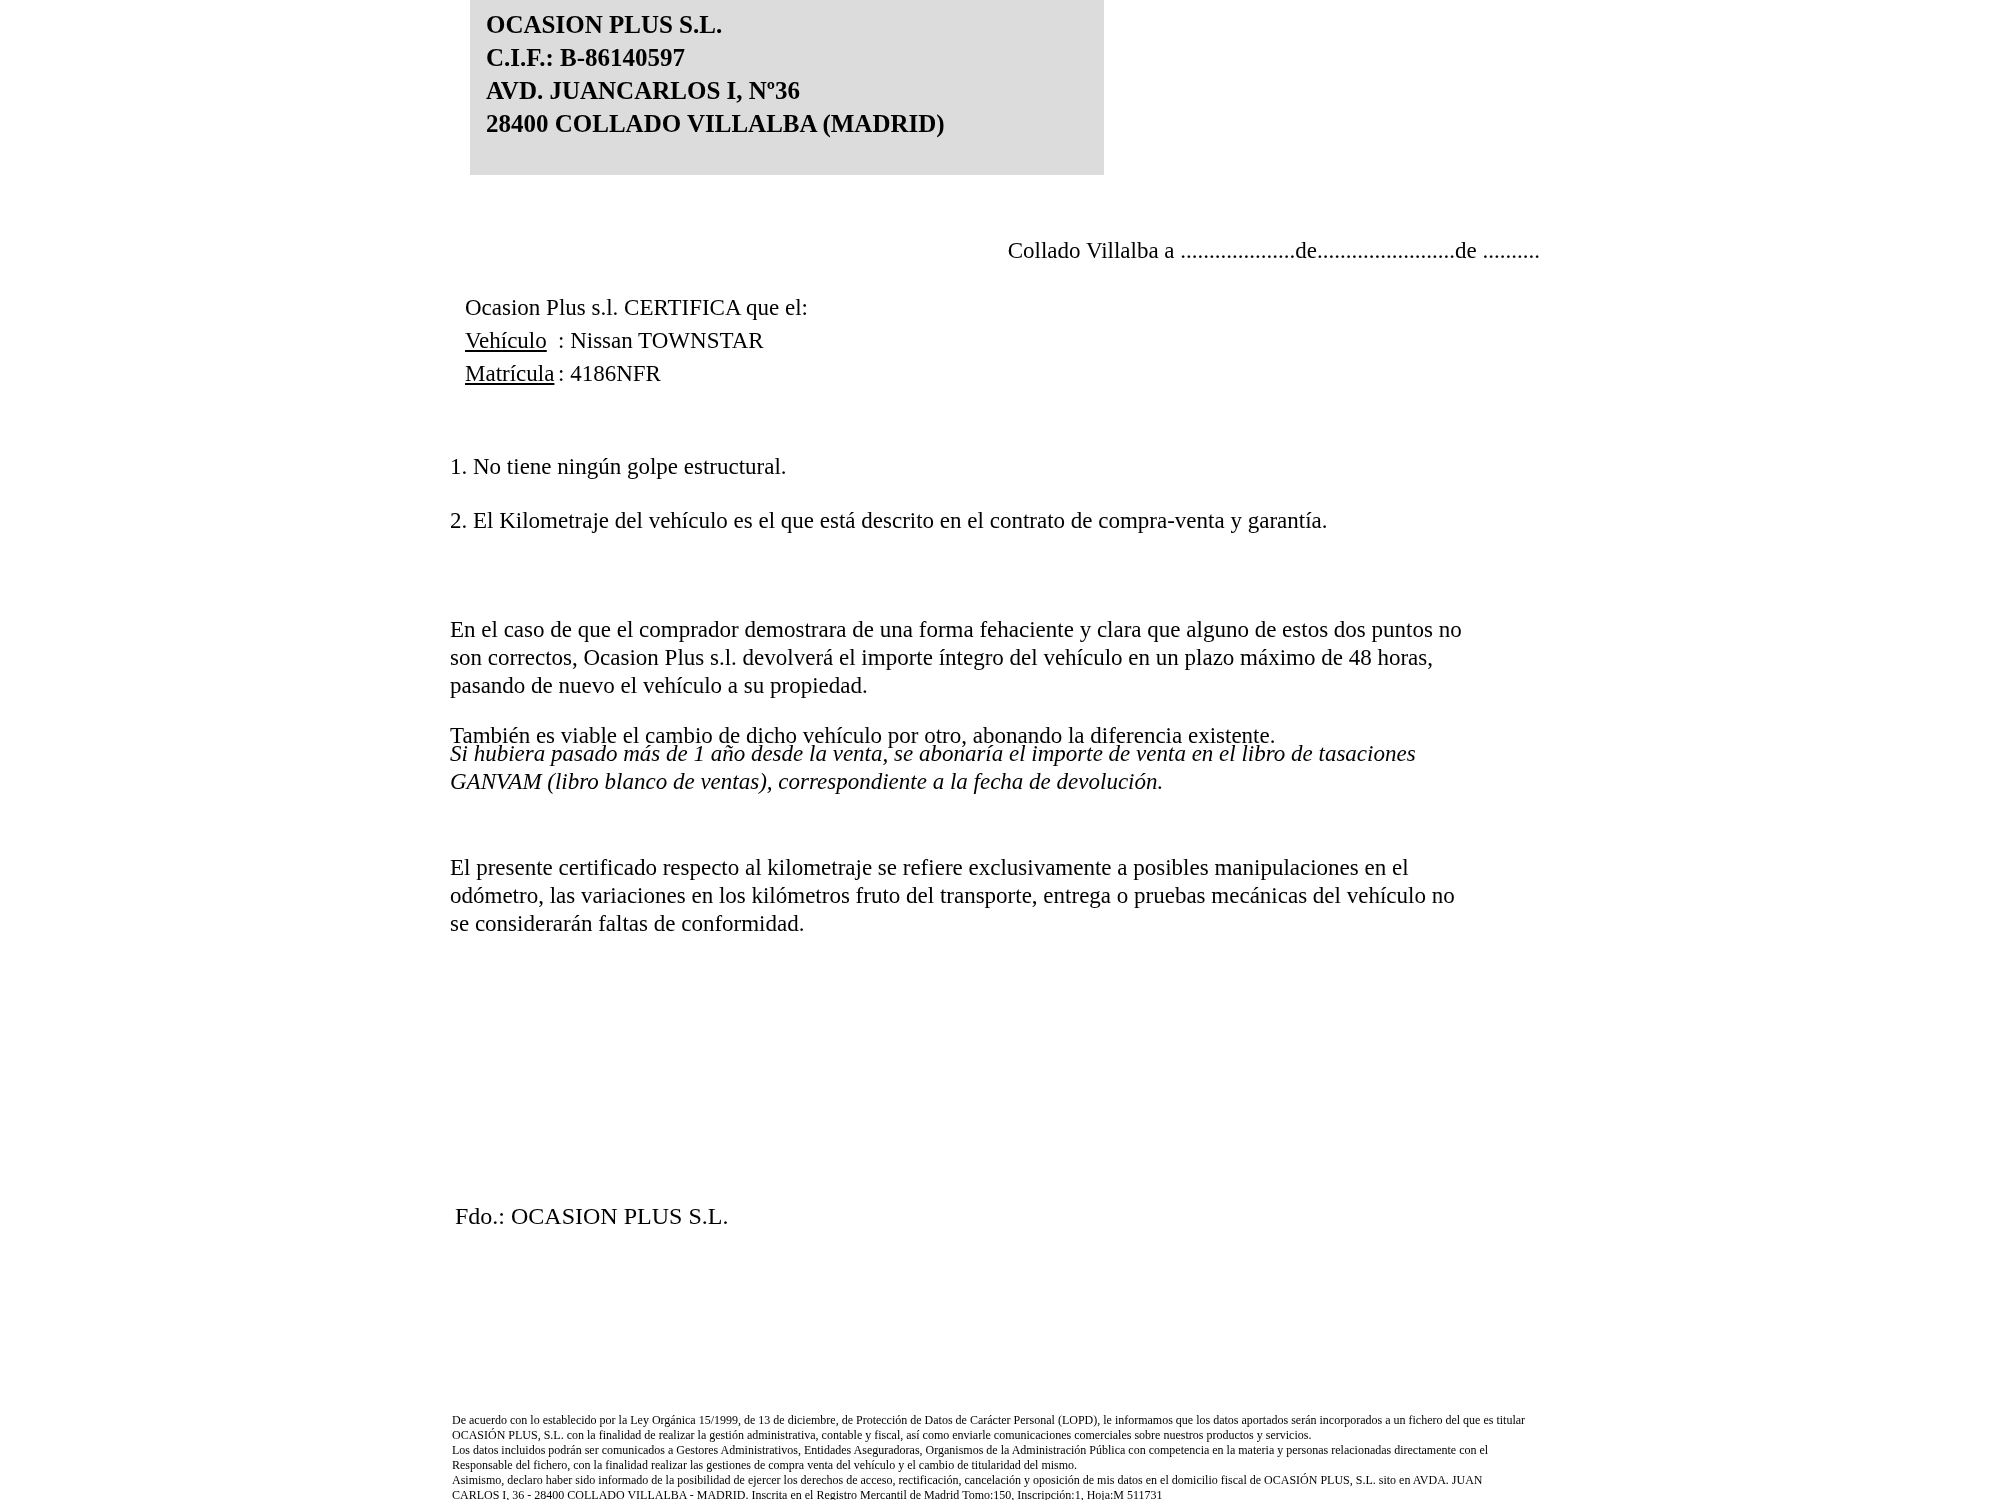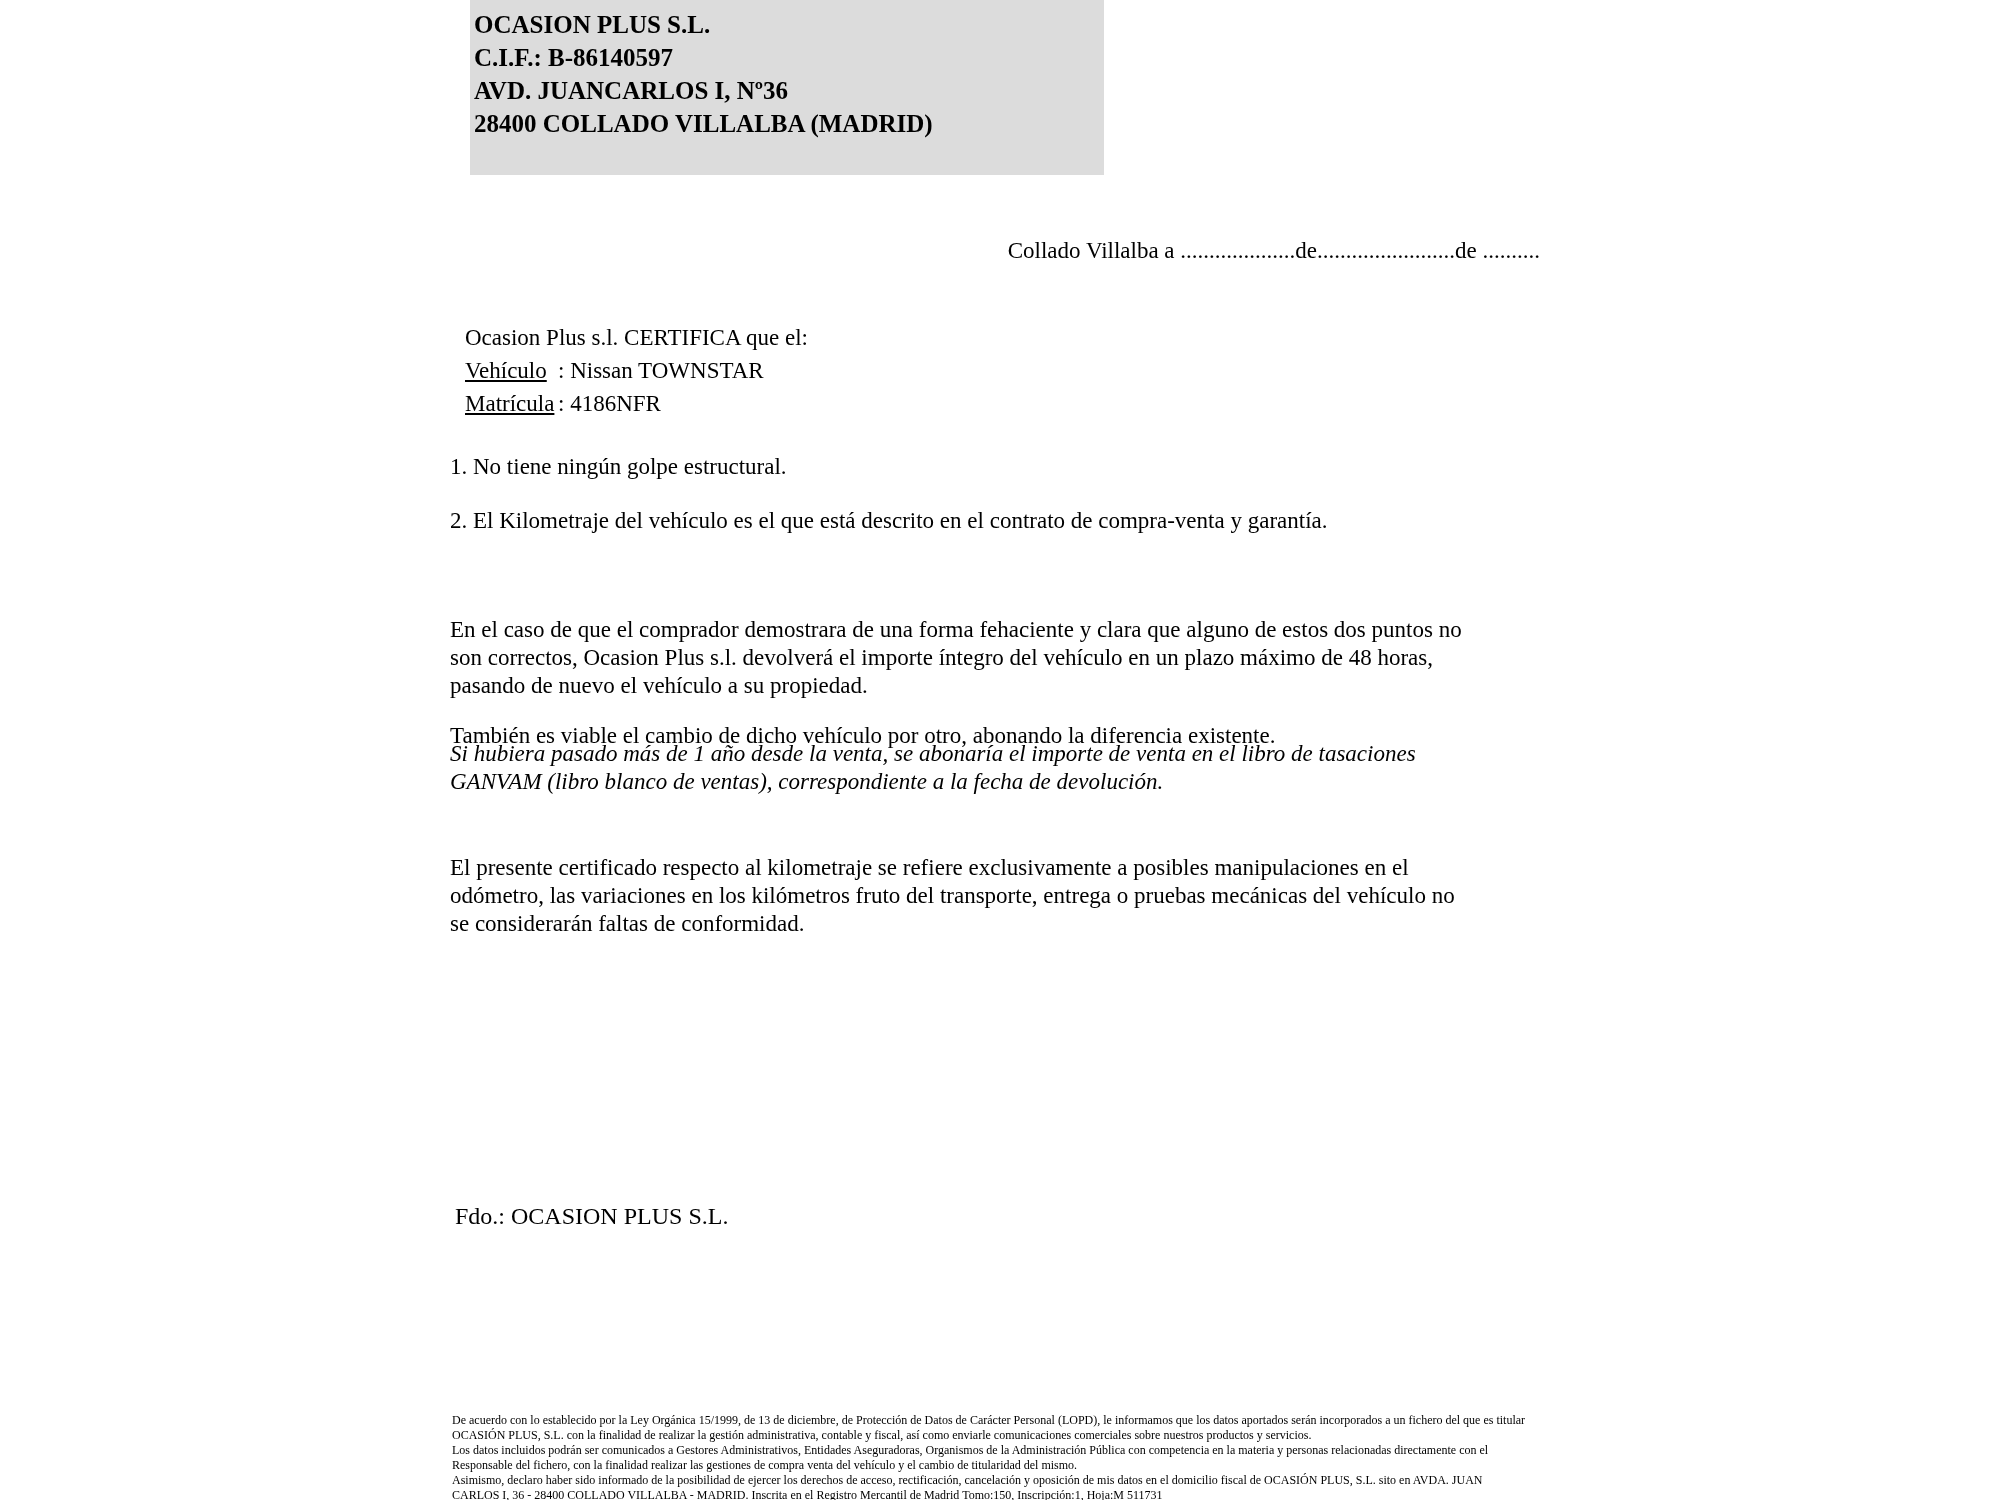--- a/index.html
+++ b/index.html
@@ -11,37 +11,37 @@
     overflow: hidden;
     font-family: "Liberation Serif", serif;
     color: #000000;
   }
   .header-box {
     position: absolute;
     left: 470px; top: 0;
     width: 634px; height: 175px;
     background: #dcdcdc;
     box-sizing: border-box;
-    padding: 8px 0 0 4px;
+    padding: 8px 0 0 16px;
     font-weight: bold;
     font-size: 25px;
     line-height: 33px;
     white-space: nowrap;
   }
   .date-line {
     position: absolute;
     top: 238px;
     left: 0; right: 460px;
     text-align: right;
     font-size: 23px;
     white-space: nowrap;
   }
   .cert-block {
     position: absolute;
-    left: 465px; top: 321px;
+    left: 465px; top: 291px;
     font-size: 23px;
     line-height: 33px;
     white-space: nowrap;
   }
   .lbl { display: inline-block; width: 93px; }
   .u { text-decoration: underline; margin-top: 12px; }
   .point {
     position: absolute;
     left: 450px;
     font-size: 23px;

